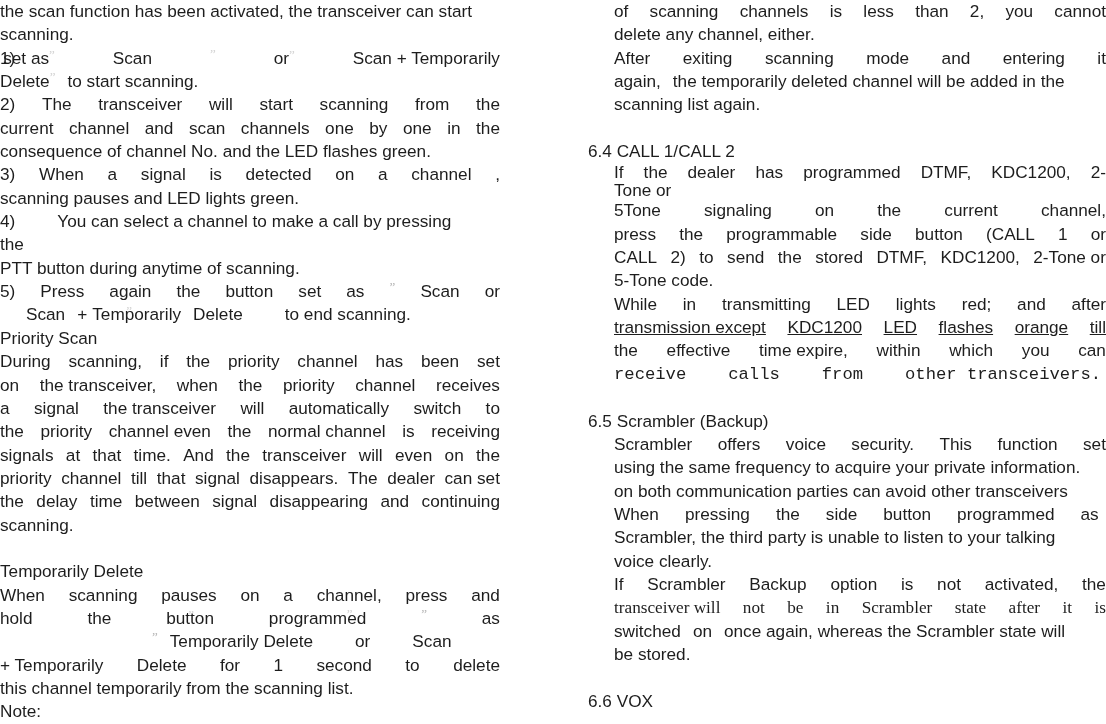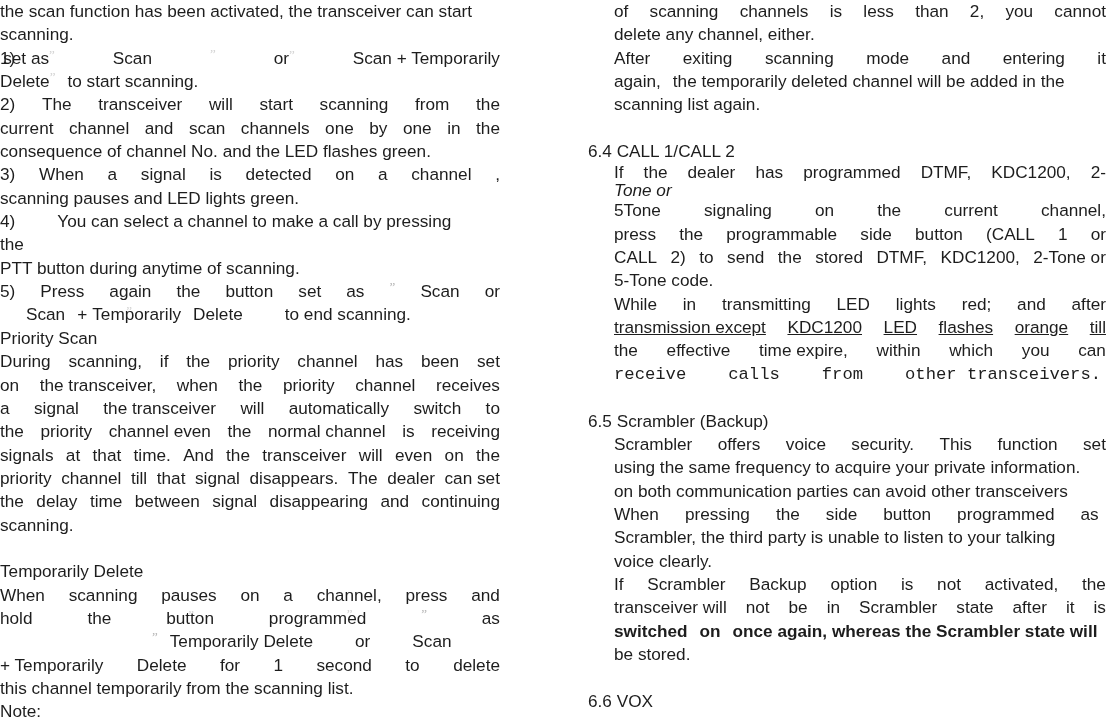--- a/index.html
+++ b/index.html
@@ -328,21 +328,21 @@
     <div class="ln just fullw tight" style="padding-left:26px;">
       <span class="w">If</span>
         <span class="w">the</span>
         <span class="w">dealer</span>
         <span class="w">has</span>
         <span class="w">programmed</span>
         <span class="w">DTMF,</span>
         <span class="w">KDC1200,</span>
         <span class="w">2-</span>
     </div>
-    <div class="ln tight" style="padding-left:26px;font-style:italic;">Tone   or</div>
+    <div class="ln tight" style="padding-left:26px;">Tone   or</div>
 
     <div class="ln just fullw" style="padding-left:26px;">
       <span class="w">5Tone</span>
         <span class="w">signaling</span>
         <span class="w">on</span>
         <span class="w">the</span>
         <span class="w">current</span>
         <span class="w">channel,</span>
     </div>
     <div class="ln just fullw" style="padding-left:26px;">
@@ -441,32 +441,32 @@
     <div class="ln just fullw" style="padding-left:26px;">
       <span class="w">If</span>
         <span class="w">Scrambler</span>
         <span class="w">Backup</span>
         <span class="w">option</span>
         <span class="w">is</span>
         <span class="w">not</span>
         <span class="w">activated,</span>
         <span class="w">the</span>
     </div>
-    <div class="ln just fullw" style="padding-left:26px;">
+    <div class="ln just fullw" style="padding-left:26px;font-family:Liberation Serif, serif;">
       <span class="w">transceiver will</span>
         <span class="w">not</span>
         <span class="w">be</span>
         <span class="w">in</span>
         <span class="w">Scrambler</span>
         <span class="w">state</span>
         <span class="w">after</span>
         <span class="w">it</span>
         <span class="w">is</span>
     </div>
-    <div class="ln just startw" style="padding-left:26px;font-weight:bold;">
+    <div class="ln just startw" style="padding-left:26px;">
       <span class="w">switched</span>
         <span class="sp-m"></span>
         <span class="w">on</span>
         <span class="sp-m"></span>
         <span class="w">once again, whereas the Scrambler state will</span>
     </div>
     <div class="ln" style="padding-left:26px;">be stored.</div>
 
     <div class="ln blank"></div>
 

